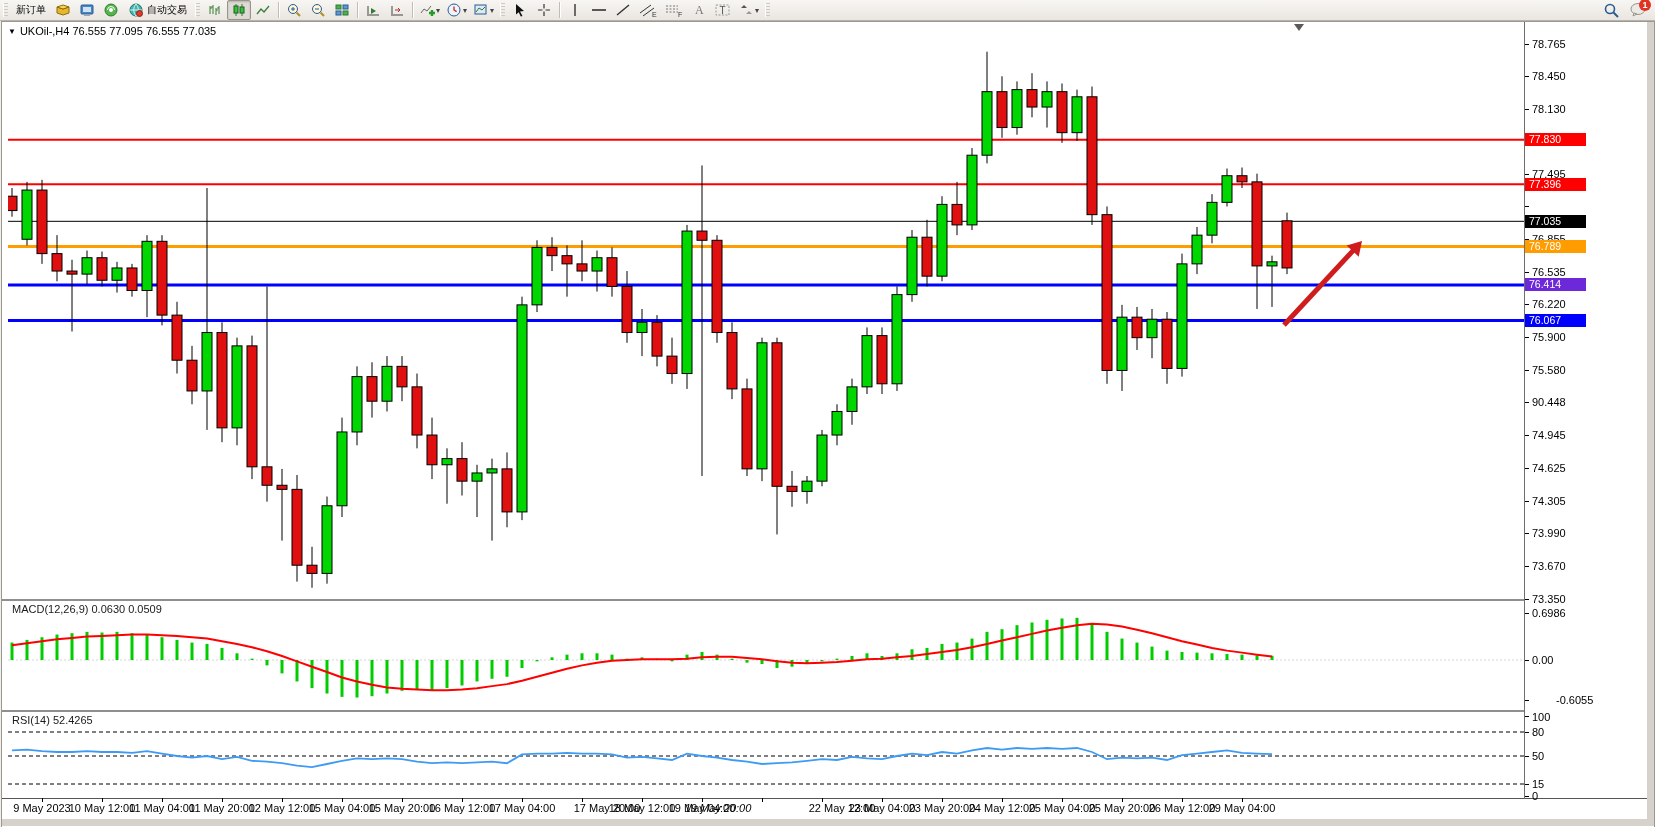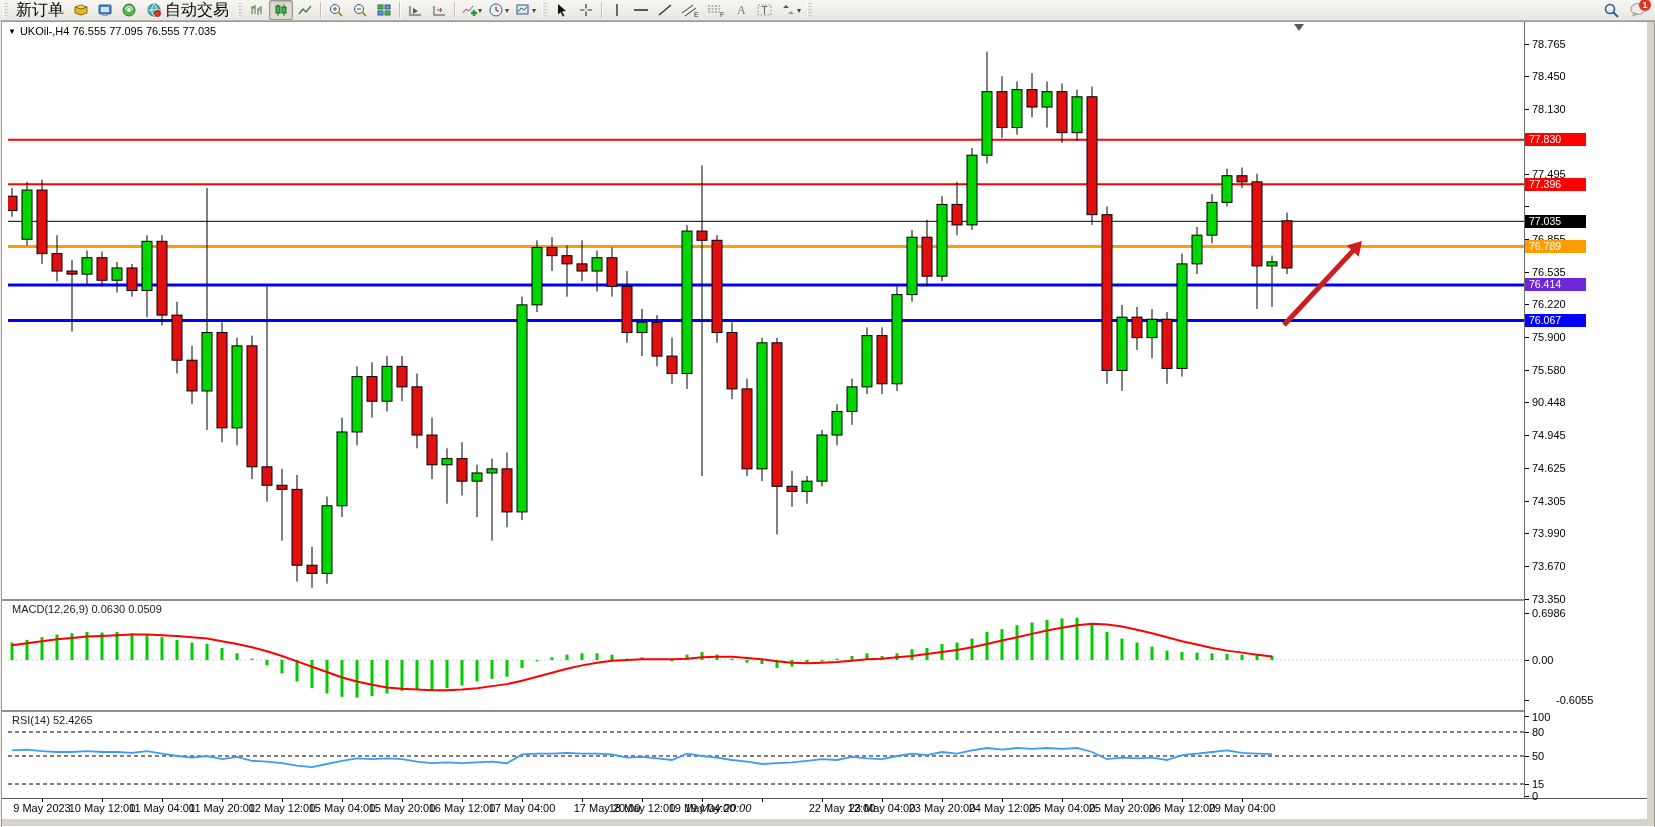--- a/index.html
+++ b/index.html
@@ -7,21 +7,21 @@
        font-family:"Liberation Sans",sans-serif;background:#f1efec;font-size:11px;color:#000;}
   
   .toolbar{position:absolute;left:0;top:0;width:1655px;height:20px;
            background:linear-gradient(#f8f6f3,#e9e6e1);display:flex;align-items:center;
            border-bottom:1px solid #b7b3ac;}
   .tb-handle{width:4px;height:14px;margin:0 3px;
      background:repeating-linear-gradient(#cfcabf 0 1px,transparent 1px 3px);border-left:1px solid #fff;}
   .tb-sep{width:1px;height:16px;background:#c2bdb4;margin:0 3px;box-shadow:1px 0 0 #fff;}
   .tb-btn{height:18px;min-width:18px;display:flex;align-items:center;justify-content:center;
           padding:0 2px;border:1px solid transparent;border-radius:2px;}
-  .tb-btn.text{padding:0 4px;font-size:16px;white-space:nowrap;}
+  .tb-btn.text{padding:0 4px;font-size:10px;white-space:nowrap;}
   .tb-btn.active{border:1px solid #9a958c;background:#dedbd4;box-shadow:inset 0 1px 2px rgba(0,0,0,.18);}
   .tb-btn svg{display:block;}
   .tb-caret{font-size:8px;color:#444;margin-left:1px;}
   .tf-btn{height:18px;min-width:25px;display:flex;align-items:center;justify-content:center;
           font-size:11px;color:#333;border:1px solid transparent;border-radius:2px;padding:0 2px;}
   .tf-btn.active{border:1px solid #9a958c;background:#e4e1da;box-shadow:inset 0 1px 2px rgba(0,0,0,.15);}
   .tb-right{margin-left:auto;display:flex;align-items:center;padding-right:6px;gap:6px;}
   .chat-wrap{position:relative;width:20px;height:18px;}
   .chat-badge{position:absolute;right:-2px;top:-2px;background:#e03423;color:#fff;border-radius:50%;
               width:12px;height:12px;font-size:9px;line-height:12px;text-align:center;font-weight:bold;}

